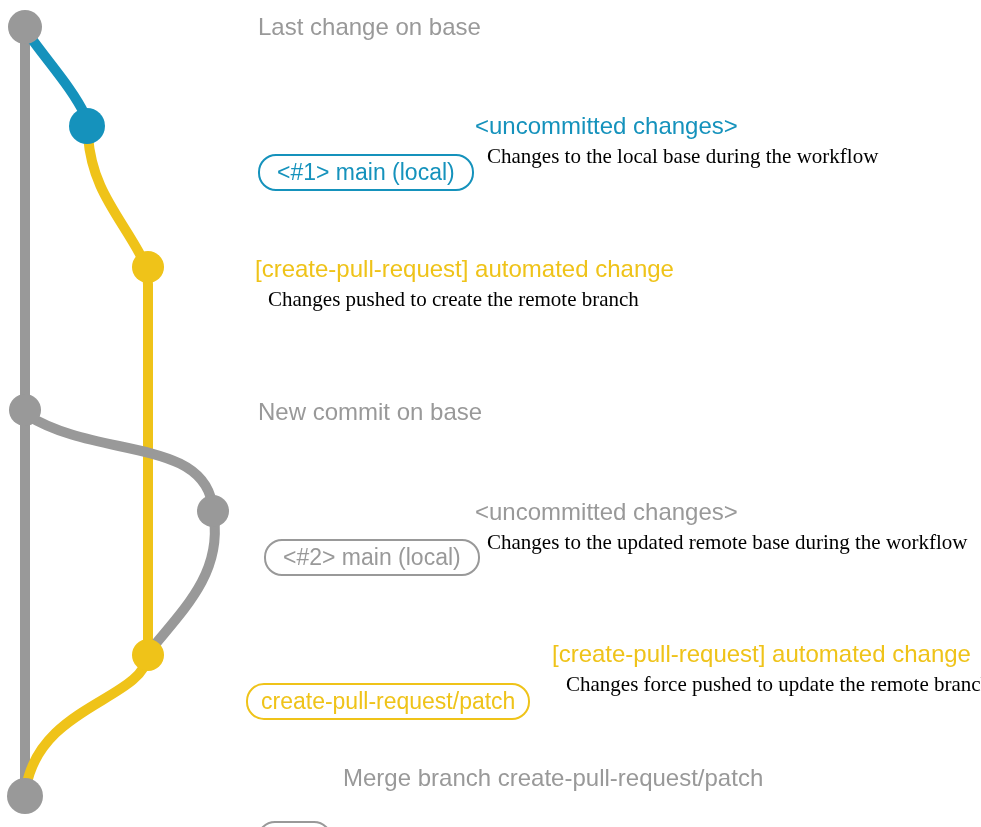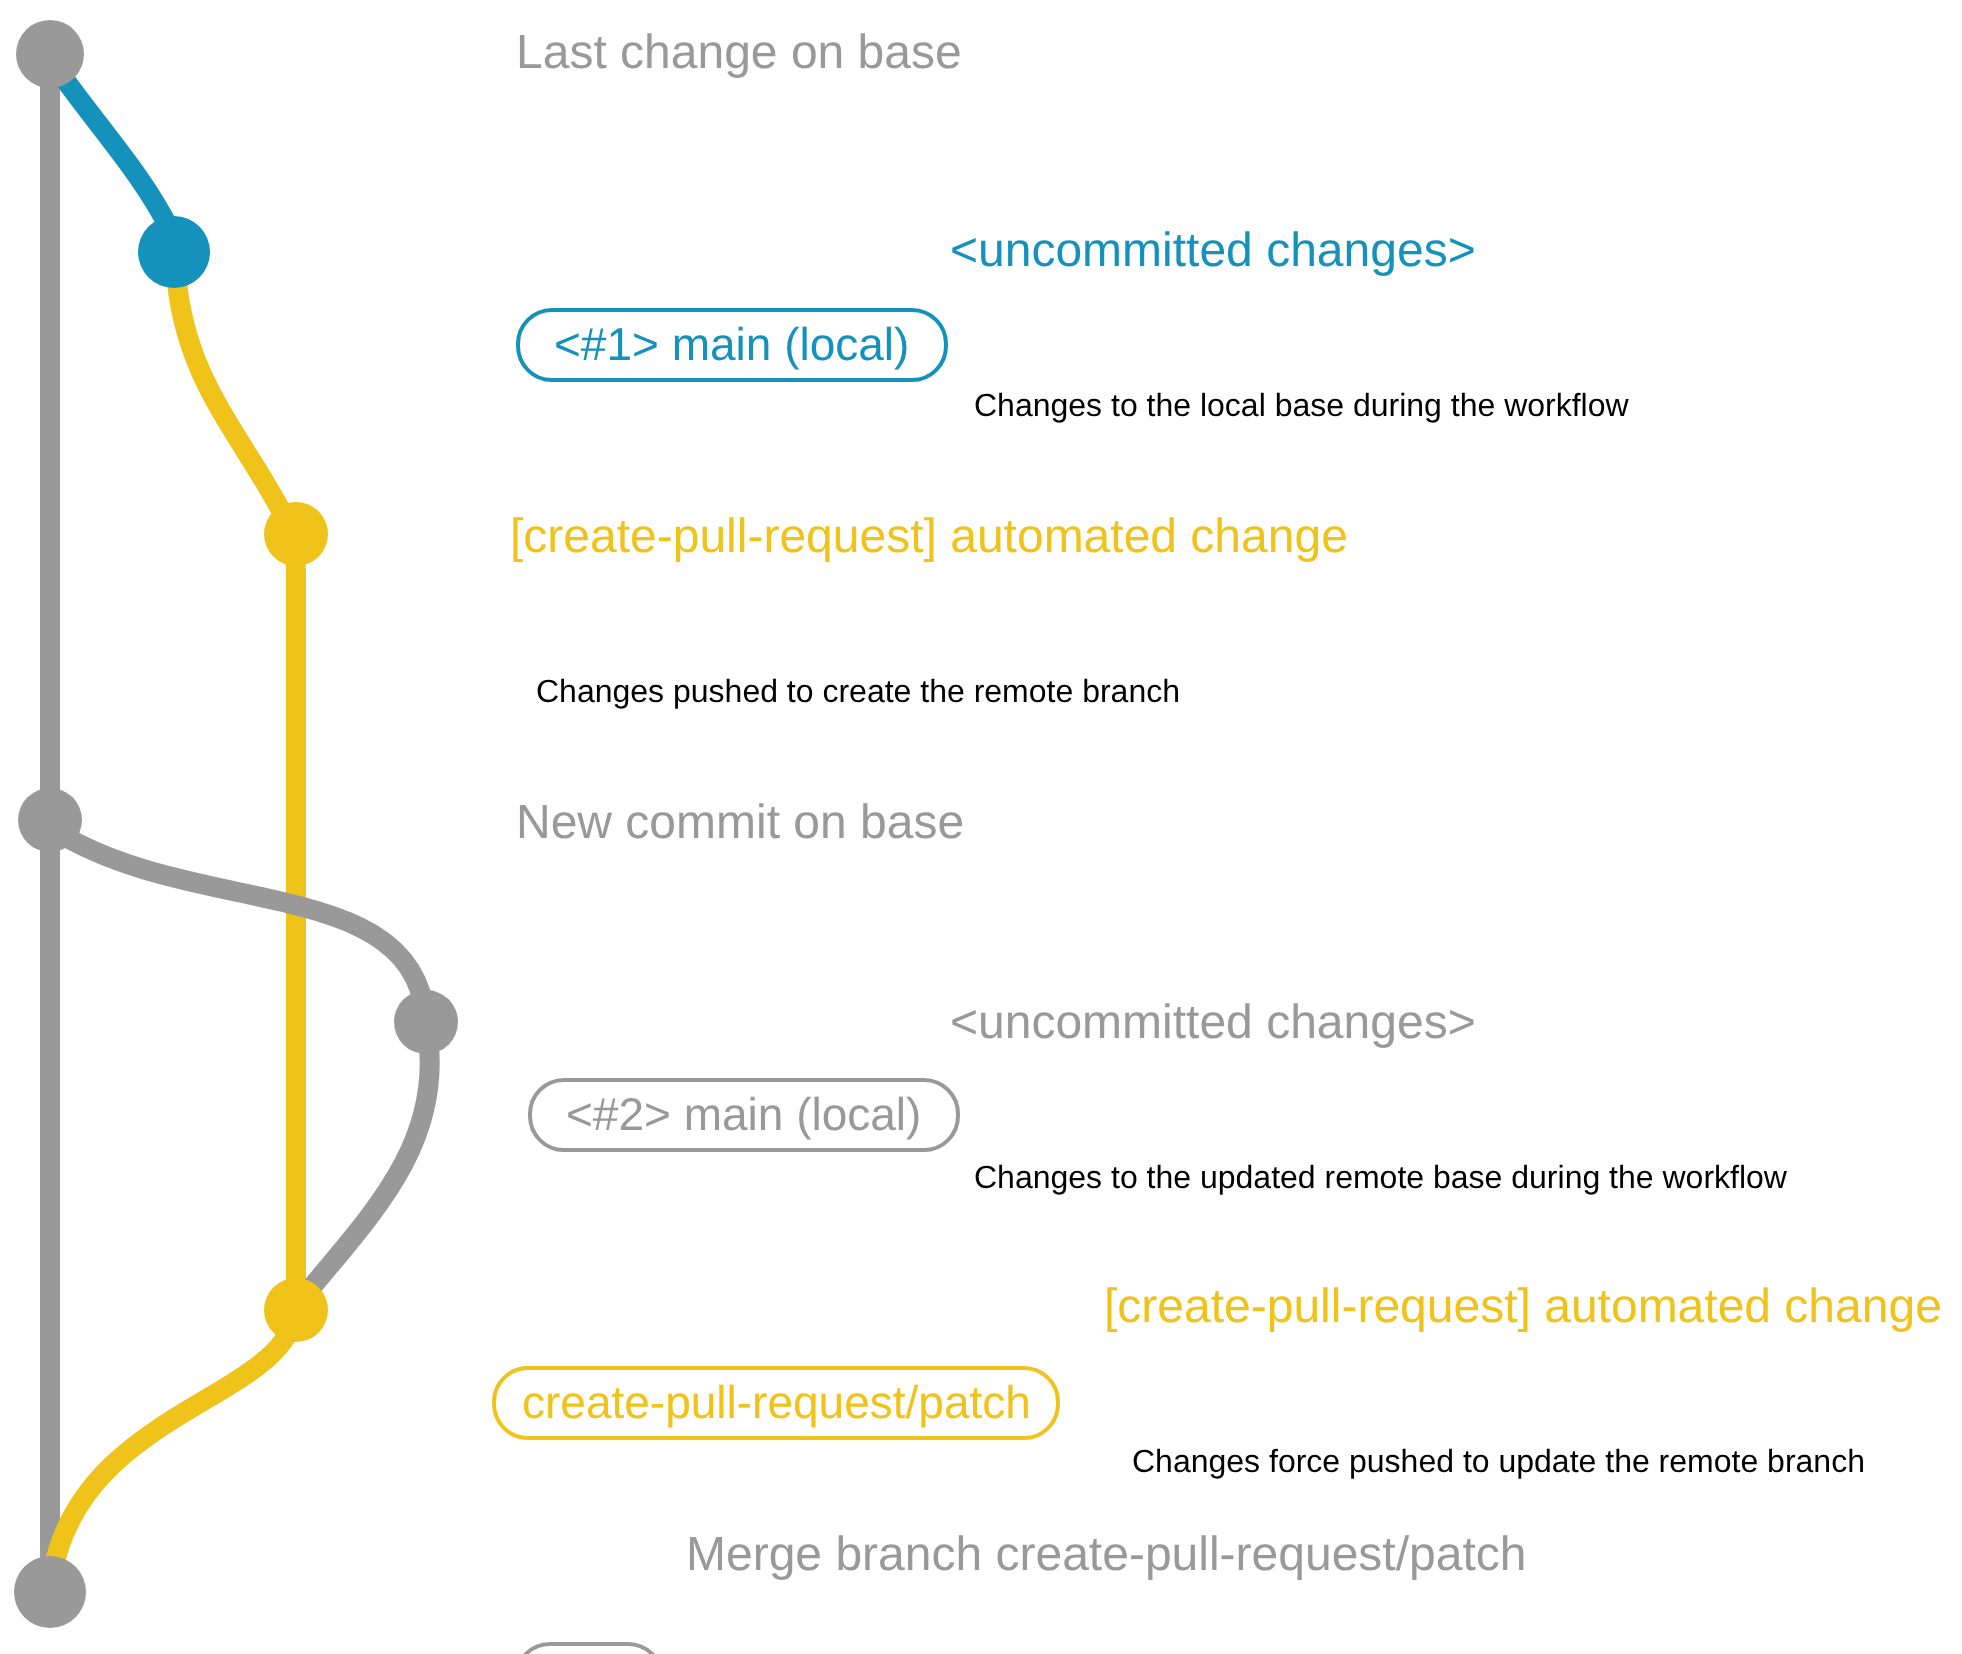--- a/index.html
+++ b/index.html
@@ -12,21 +12,21 @@
     position: relative;
     overflow: hidden;
   }
   .stage { position: absolute; inset: 0; }
   #git-graph { position: absolute; left: 0; top: 0; }
   .label {
     position: absolute;
     white-space: nowrap;
   }
   .sans  { font-family: "Liberation Sans", sans-serif; font-size: 24px; line-height: 27px; }
-  .serif { font-family: Liberation Sans, sans-serif; font-size: 16px; line-height: 24px; color: var(--black); margin-top: 48px; }
+  .serif { font-family: Liberation Serif, serif; font-size: 21px; line-height: 24px; color: var(--black); }
   .gray   { color: var(--gray); }
   .blue   { color: var(--blue); }
   .yellow { color: var(--yellow); }
   .tag {
     border: 2px solid currentColor;
     border-radius: 18px;
     padding: 3px 17px;
     font-size: 23px;
     line-height: 27px;
     display: inline-block;

